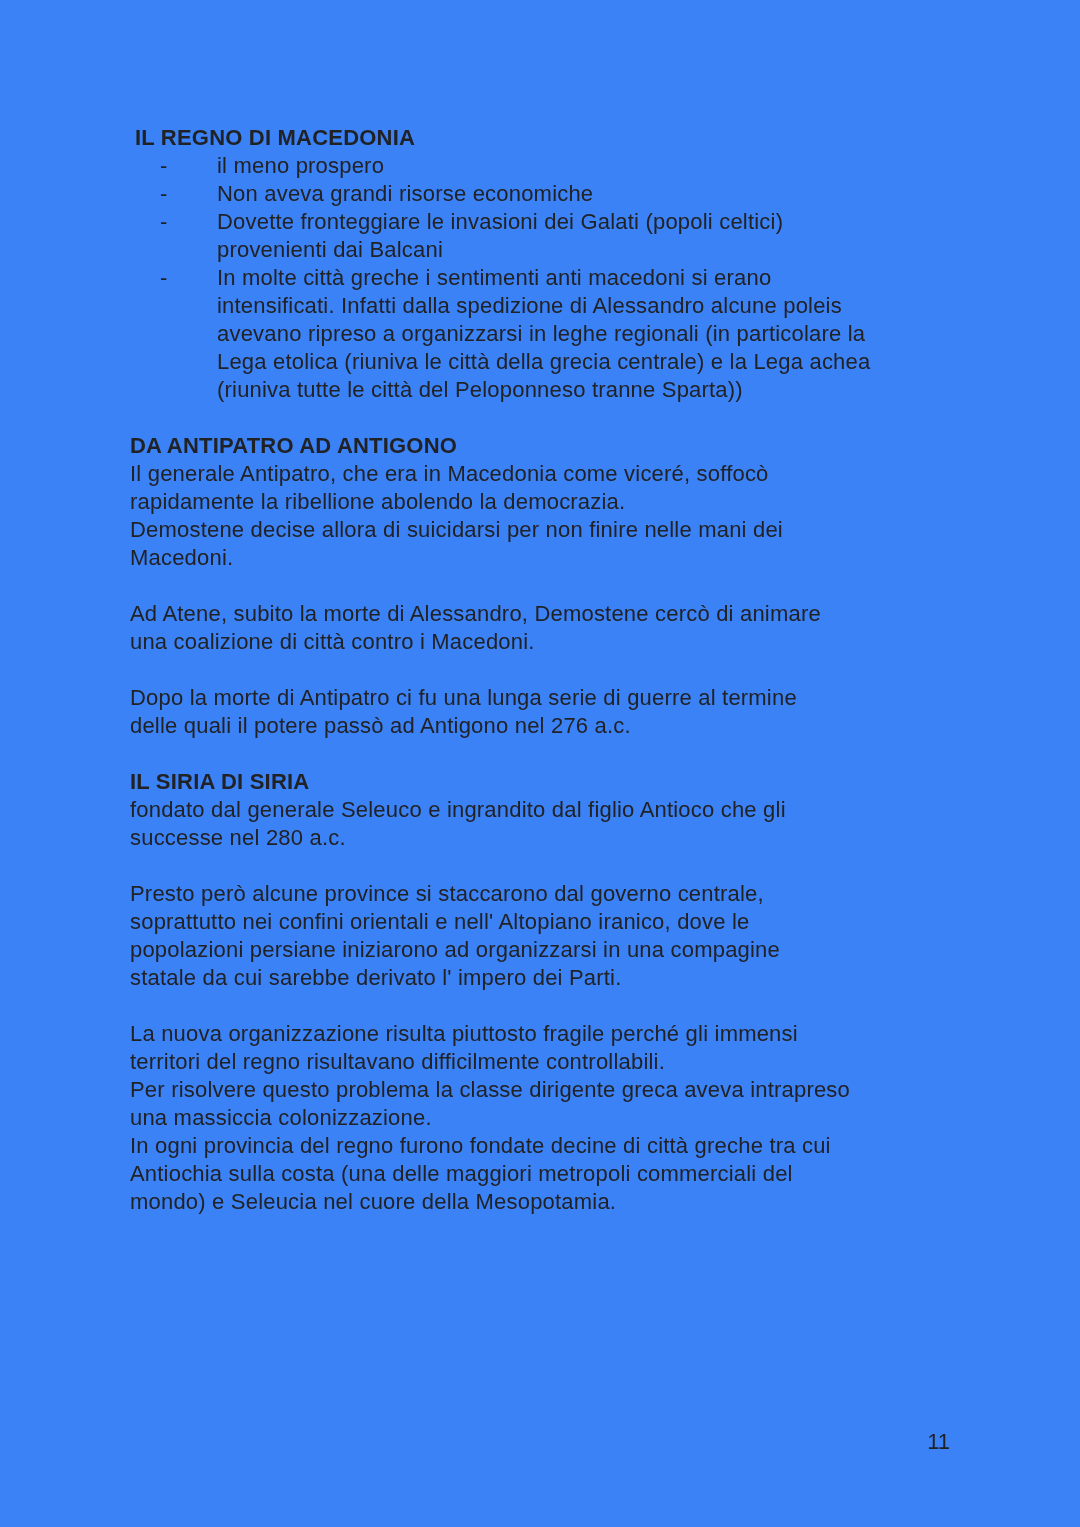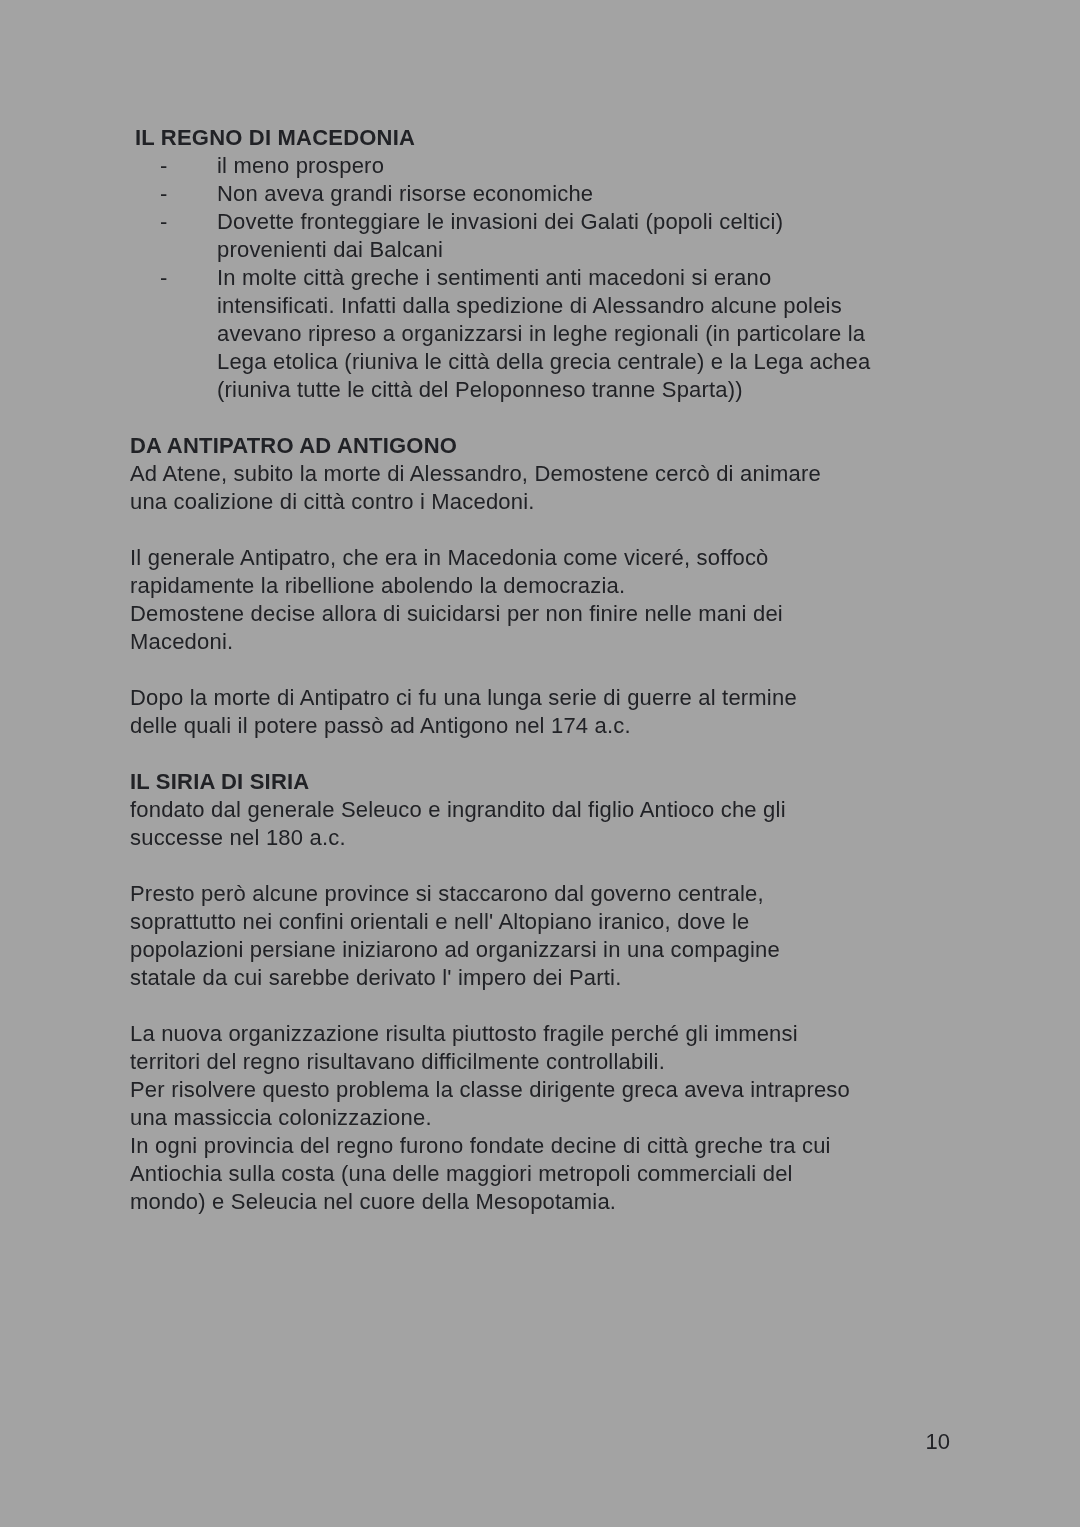--- a/index.html
+++ b/index.html
@@ -11,21 +11,21 @@
     height: 1527px;
     background: #ffffff;
     font-family: "Liberation Sans", sans-serif;
     color: #212226;
     position: relative;
     overflow: hidden;
   }
   .page {
     position: absolute;
     inset: 0;
-    background: #a3a3a3;
+    background: #3b82f6;
     text-decoration: underline;
   }
   .content {
     position: absolute;
     left: 130px;
     top: 124px;
     width: 836px;
     font-size: 22px;
     line-height: 28px;
     letter-spacing: 0.2px;
@@ -99,43 +99,43 @@
 intensificati. Infatti dalla spedizione di Alessandro alcune poleis
 avevano ripreso a organizzarsi in leghe regionali (in particolare la
 Lega etolica (riuniva le città della grecia centrale) e la Lega achea
 (riuniva tutte le città del Peloponneso tranne Sparta))</span>
         </li>
       </ul>
     </section>
 
     <section>
       <h2 class="heading">DA ANTIPATRO AD ANTIGONO</h2>
-      <p class="para">Ad Atene, subito la morte di Alessandro, Demostene cercò di animare
-una coalizione di città contro i Macedoni.</p>
       <p class="para">Il generale Antipatro, che era in Macedonia come viceré, soffocò
 rapidamente la ribellione abolendo la democrazia.
 Demostene decise allora di suicidarsi per non finire nelle mani dei
 Macedoni.</p>
+      <p class="para">Ad Atene, subito la morte di Alessandro, Demostene cercò di animare
+una coalizione di città contro i Macedoni.</p>
       <p class="para">Dopo la morte di Antipatro ci fu una lunga serie di guerre al termine
-delle quali il potere passò ad Antigono nel 174 a.c.</p>
+delle quali il potere passò ad Antigono nel 276 a.c.</p>
     </section>
 
     <section>
       <h2 class="heading">IL SIRIA DI SIRIA</h2>
       <p class="para">fondato dal generale Seleuco e ingrandito dal figlio Antioco che gli
-successe nel 180 a.c.</p>
+successe nel 280 a.c.</p>
       <p class="para">Presto però alcune province si staccarono dal governo centrale,
 soprattutto nei confini orientali e nell' Altopiano iranico, dove le
 popolazioni persiane iniziarono ad organizzarsi in una compagine
 statale da cui sarebbe derivato l' impero dei Parti.</p>
       <p class="para">La nuova organizzazione risulta piuttosto fragile perché gli immensi
 territori del regno risultavano difficilmente controllabili.
 Per risolvere questo problema la classe dirigente greca aveva intrapreso
 una massiccia colonizzazione.
 In ogni provincia del regno furono fondate decine di città greche tra cui
 Antiochia sulla costa (una delle maggiori metropoli commerciali del
 mondo) e Seleucia nel cuore della Mesopotamia.</p>
     </section>
 
   </div>
 
-  <div class="page-number">10</div>
+  <div class="page-number">11</div>
 </div>
 
 </body></html>

